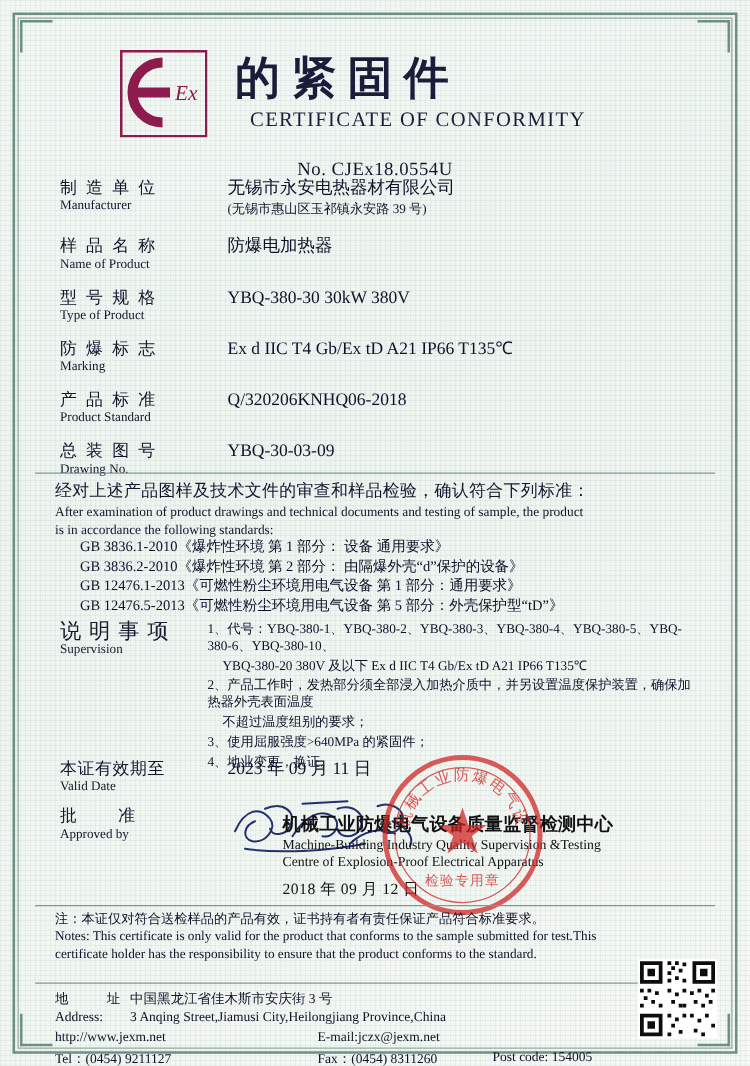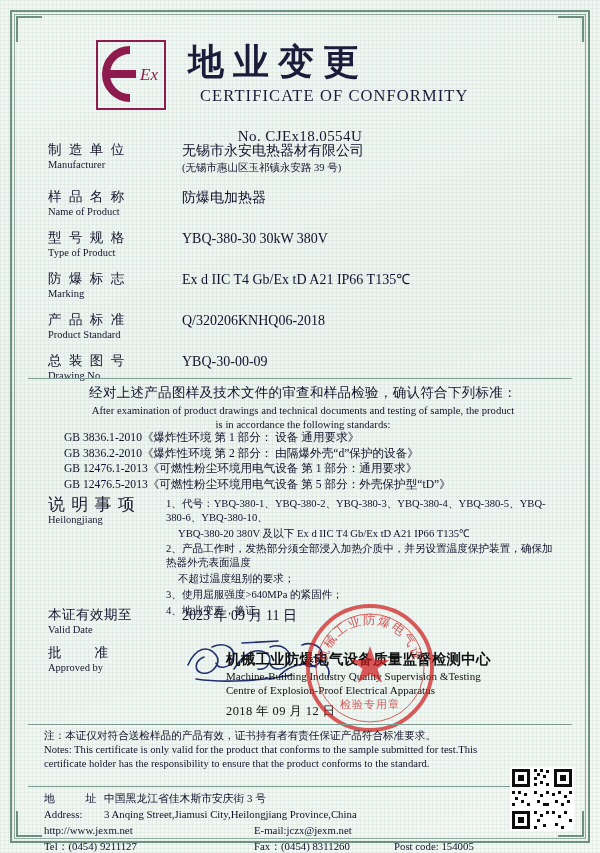--- a/index.html
+++ b/index.html
@@ -143,21 +143,20 @@
     border-top: 1px solid #7d9a90;
   }
   .rule.r1 { top: 378px; }
   .rule.r2 { top: 724px; }
   .rule.r3 { top: 786px; }
 
   .conform {
     position: absolute;
     left: 44px; top: 384px;
     width: 518px;
-    text-align: center;
   }
   .conform .zh {
     font-size: 13.5px;
     color: #14142c;
     letter-spacing: 0.3px;
   }
   .conform .en {
     font-size: 10.7px;
     line-height: 13.5px;
     color: #14142c;
@@ -302,21 +301,21 @@
 
   <div class="header">
     <div class="logo">
       <svg width="70" height="70" viewBox="0 0 70 70">
         <rect x="1" y="1" width="68" height="68" fill="none" stroke="#8e1b4e" stroke-width="2"></rect>
         <path d="M34 10 A24 24 0 1 0 34 58" fill="none" stroke="#8e1b4e" stroke-width="8"></path>
         <rect x="10" y="30" width="30" height="8" fill="#8e1b4e"></rect>
         <text x="44" y="40" font-family="Liberation Serif, serif" font-size="17" font-style="italic" fill="#8e1b4e">Ex</text>
       </svg>
     </div>
-    <div class="title-zh">地业变更</div>
+    <div class="title-zh">的紧固件</div>
     <div class="title-en">CERTIFICATE OF CONFORMITY</div>
     <div class="cert-no">No. CJEx18.0554U</div>
   </div>
 
   <div class="fields">
 
     <div class="field-row" style="min-height:42px;">
       <div class="lbl">
         <span class="zh">制 造 单 位</span>
         <span class="en">Manufacturer</span>
@@ -366,21 +365,21 @@
         <span>Q/320206KNHQ06-2018</span>
       </div>
     </div>
 
     <div class="field-row">
       <div class="lbl">
         <span class="zh">总 装 图 号</span>
         <span class="en">Drawing No.</span>
       </div>
       <div class="val">
-        <span>YBQ-30-00-09</span>
+        <span>YBQ-30-03-09</span>
       </div>
     </div>
 
   </div>
 
   <div class="rule r1"></div>
 
   <div class="conform">
     <div class="zh">经对上述产品图样及技术文件的审查和样品检验，确认符合下列标准：</div>
     <div class="en">
@@ -392,21 +391,21 @@
   <div class="std-list">
     <div>GB 3836.1-2010《爆炸性环境  第 1 部分：  设备  通用要求》</div>
     <div>GB 3836.2-2010《爆炸性环境  第 2 部分：  由隔爆外壳“d”保护的设备》</div>
     <div>GB 12476.1-2013《可燃性粉尘环境用电气设备  第 1 部分：通用要求》</div>
     <div>GB 12476.5-2013《可燃性粉尘环境用电气设备  第 5 部分：外壳保护型“tD”》</div>
   </div>
 
   <div class="expl">
     <div class="lbl2">
       <span class="zh">说 明 事 项</span>
-      <span class="en">Heilongjiang</span>
+      <span class="en">Supervision</span>
     </div>
     <div class="body">
       <p>1、代号：YBQ-380-1、YBQ-380-2、YBQ-380-3、YBQ-380-4、YBQ-380-5、YBQ-380-6、YBQ-380-10、</p>
       <p class="ind">YBQ-380-20     380V 及以下  Ex d IIC T4 Gb/Ex tD A21 IP66 T135℃</p>
       <p>2、产品工作时，发热部分须全部浸入加热介质中，并另设置温度保护装置，确保加热器外壳表面温度</p>
       <p class="ind">不超过温度组别的要求；</p>
       <p>3、使用屈服强度&gt;640MPa 的紧固件；</p>
       <p>4、地业变更，换证。</p>
     </div>
   </div>

